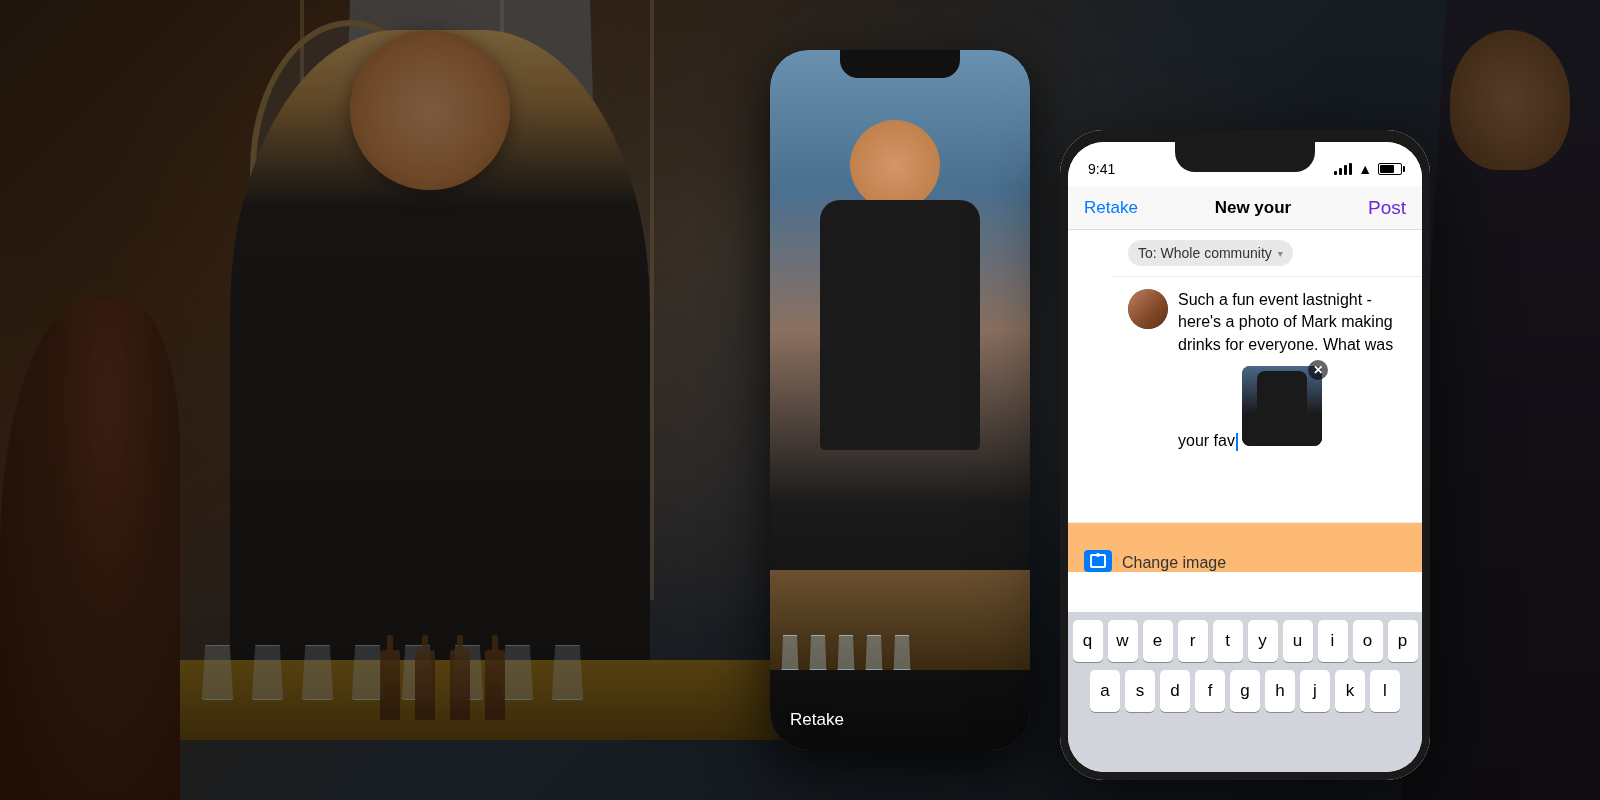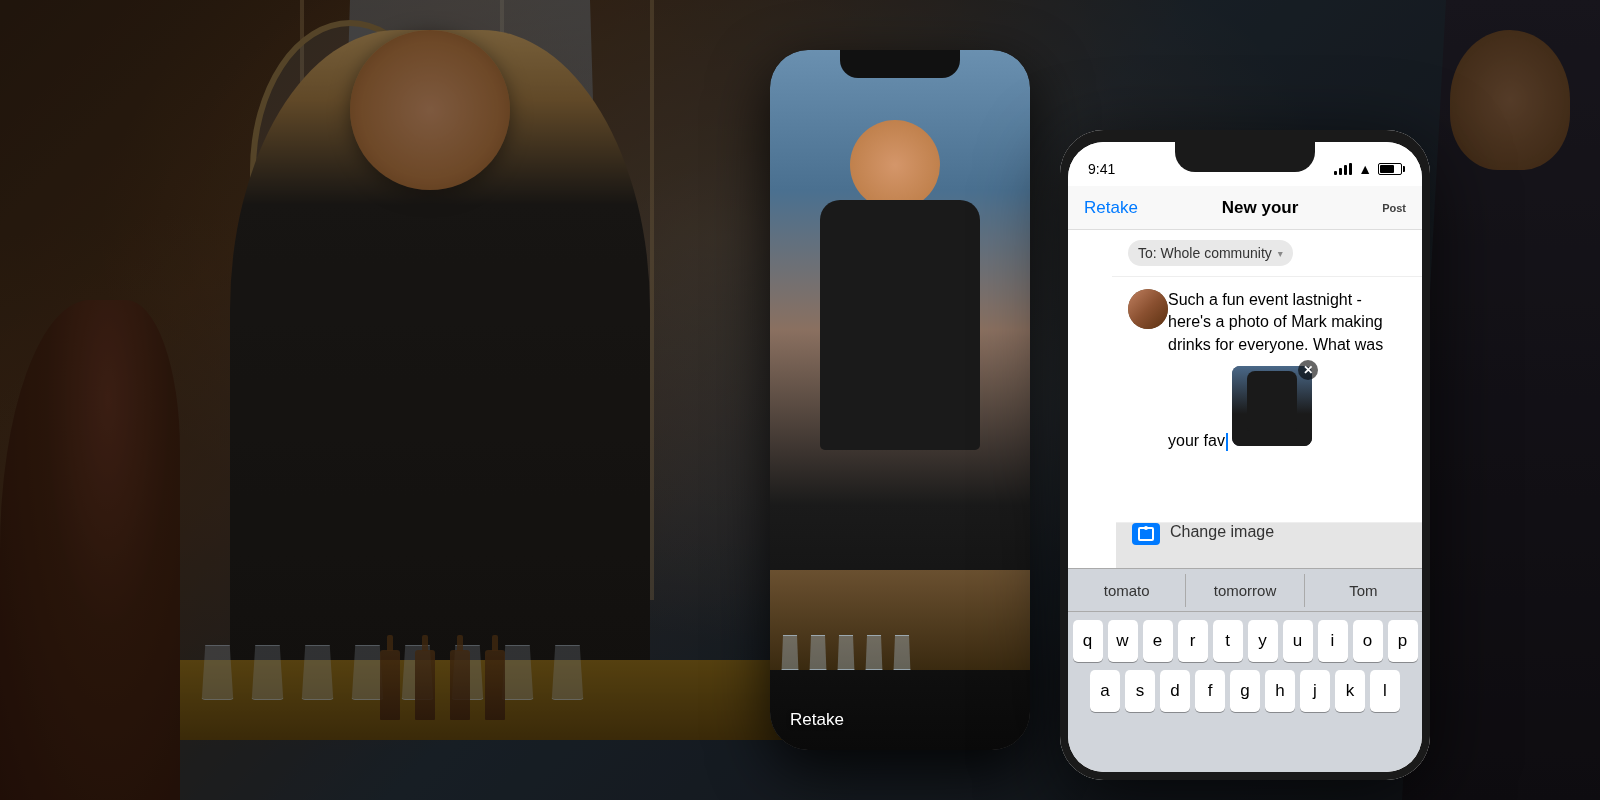--- a/index.html
+++ b/index.html
@@ -336,23 +336,23 @@
       font-weight: 400;
     }
 
     .nav-title {
       color: #000;
       font-size: 17px;
       font-weight: 600;
     }
 
     .nav-post {
-      color: #404040;
-      font-size: 11px;
-      font-weight: 700;
+      color: #6d28d9;
+      font-size: 19px;
+      font-weight: 400;
     }
 
     
     .post-content {
       position: absolute;
       top: 88px; left: 0; right: 0;
       bottom: 200px;
       background: #fff;
       overflow-y: auto;
       margin-left: 44px;
@@ -377,20 +377,21 @@
 
     .recipient-chevron {
       font-size: 10px;
       color: #888;
     }
 
     
     .compose-area {
       padding: 12px 16px;
       display: flex;
+      gap: 10px;
     }
 
     .avatar {
       width: 40px; height: 40px;
       border-radius: 50%;
       background: linear-gradient(135deg, #8B5E3C 0%, #5a3820 100%);
       flex-shrink: 0;
       overflow: hidden;
       display: flex;
       align-items: center;
@@ -470,27 +471,26 @@
       color: white;
       font-size: 12px;
       font-weight: bold;
     }
 
     
     .change-image-bar {
       position: absolute;
       bottom: 200px; left: 0; right: 0;
       height: 50px;
-      background: #e5e5e5;
+      background: #fdba74;
       border-top: 1px solid #eee;
       display: flex;
-      align-items: flex-start;
+      align-items: flex-end;
       padding: 0 16px;
       gap: 10px;
-      margin-left: 48px;
     }
 
     .camera-icon-blue {
       width: 28px; height: 22px;
       background: #007AFF;
       border-radius: 4px;
       position: relative;
       display: flex;
       align-items: center;
       justify-content: center;
@@ -753,25 +753,20 @@
           </div>
         </div>
       </div>
     </div>
 
     <div class="change-image-bar">
       <div class="camera-icon-blue"></div>
       <span class="change-image-text">Change image</span>
     </div>
 
-    <div class="keyboard-suggestions">
-      <div class="suggestion-item">tomato</div>
-      <div class="suggestion-item">tomorrow</div>
-      <div class="suggestion-item">Tom</div>
-    </div>
 
     <div class="keyboard">
       <div class="key-row key-row-1">
         <div class="key">q</div>
         <div class="key">w</div>
         <div class="key">e</div>
         <div class="key">r</div>
         <div class="key">t</div>
         <div class="key">y</div>
         <div class="key">u</div>

